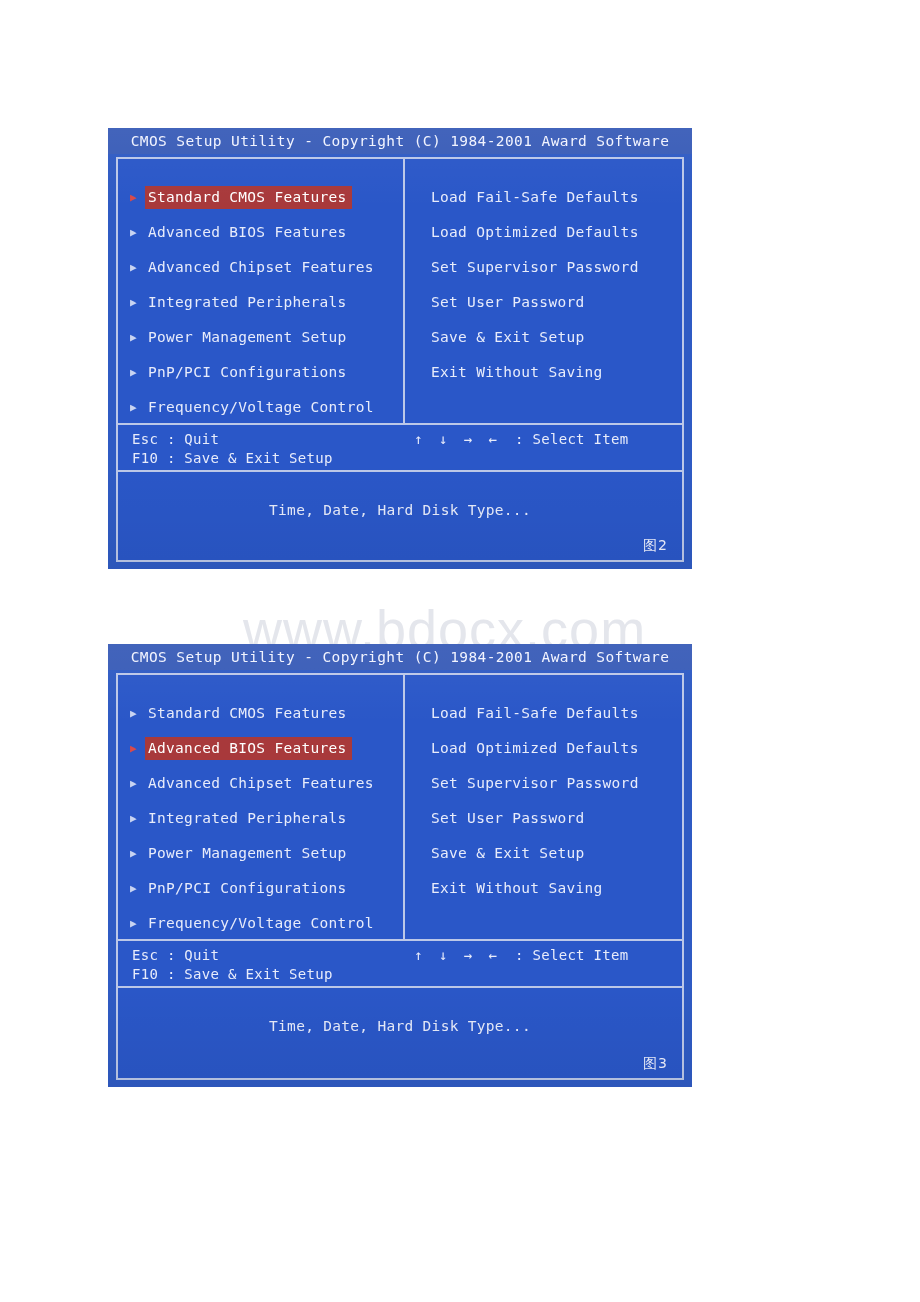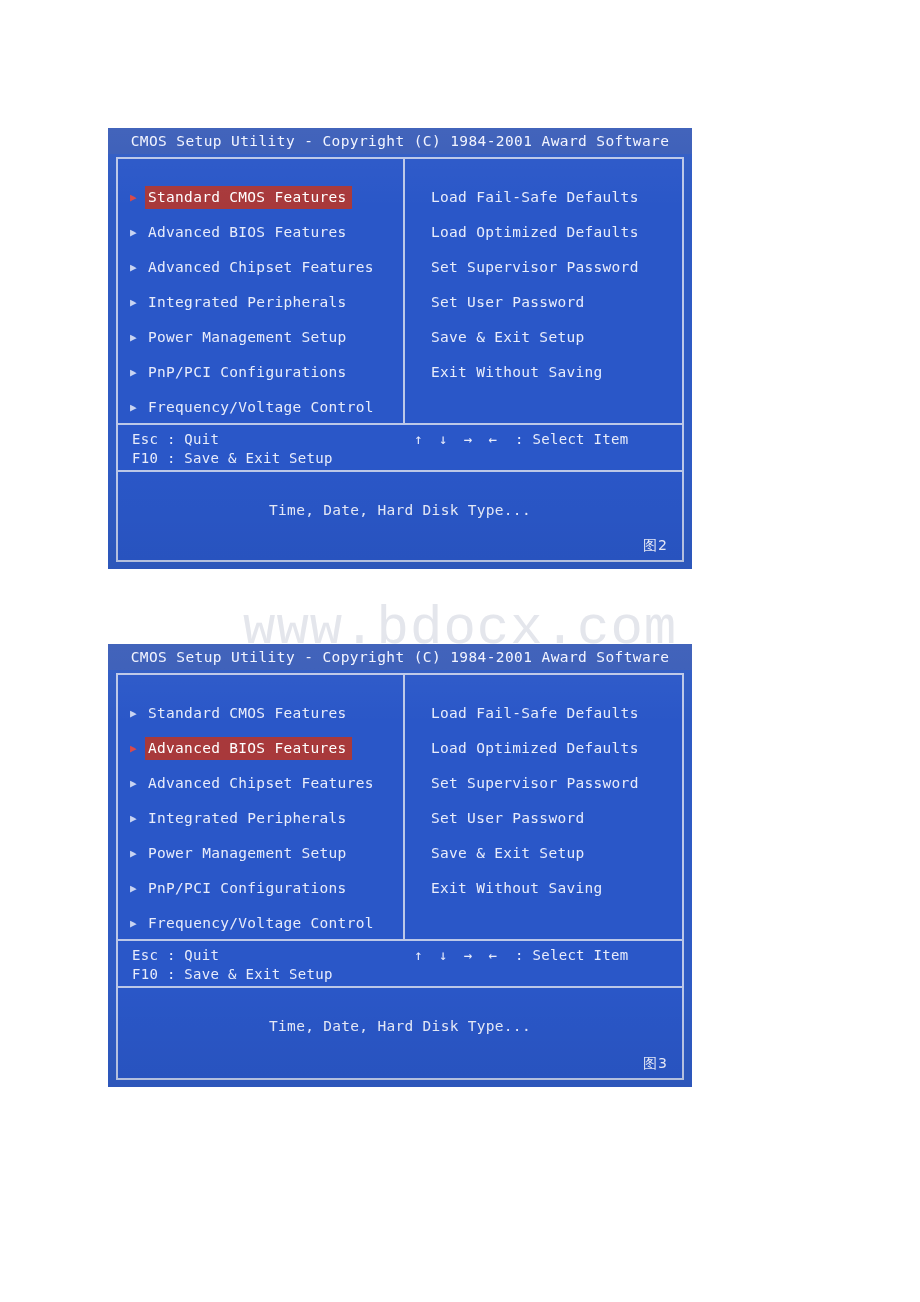--- a/index.html
+++ b/index.html
@@ -16,21 +16,21 @@
     overflow: hidden;
   }
 
   
   .watermark {
     position: absolute;
     left: 243px;
     top: 601px;
     width: 430px;
     height: 56px;
-    font-family: Liberation Mono, monospace;
+    font-family: Liberation Sans, sans-serif;
     font-size: 54px;
     letter-spacing: 1px;
     color: #e4e6ec;
     line-height: 56px;
     white-space: nowrap;
     user-select: none;
   }
 
   
   .bios-shot {

